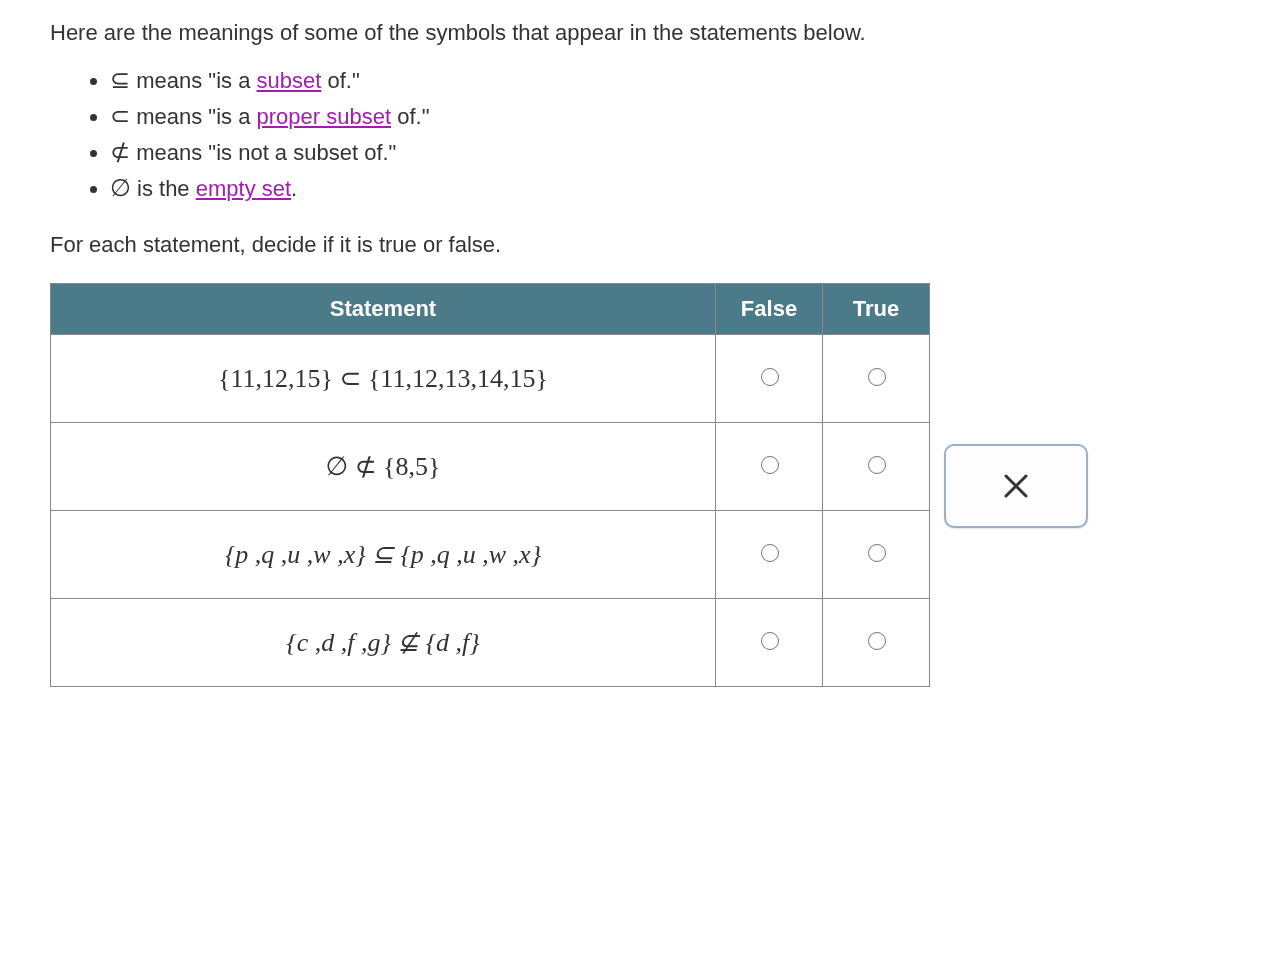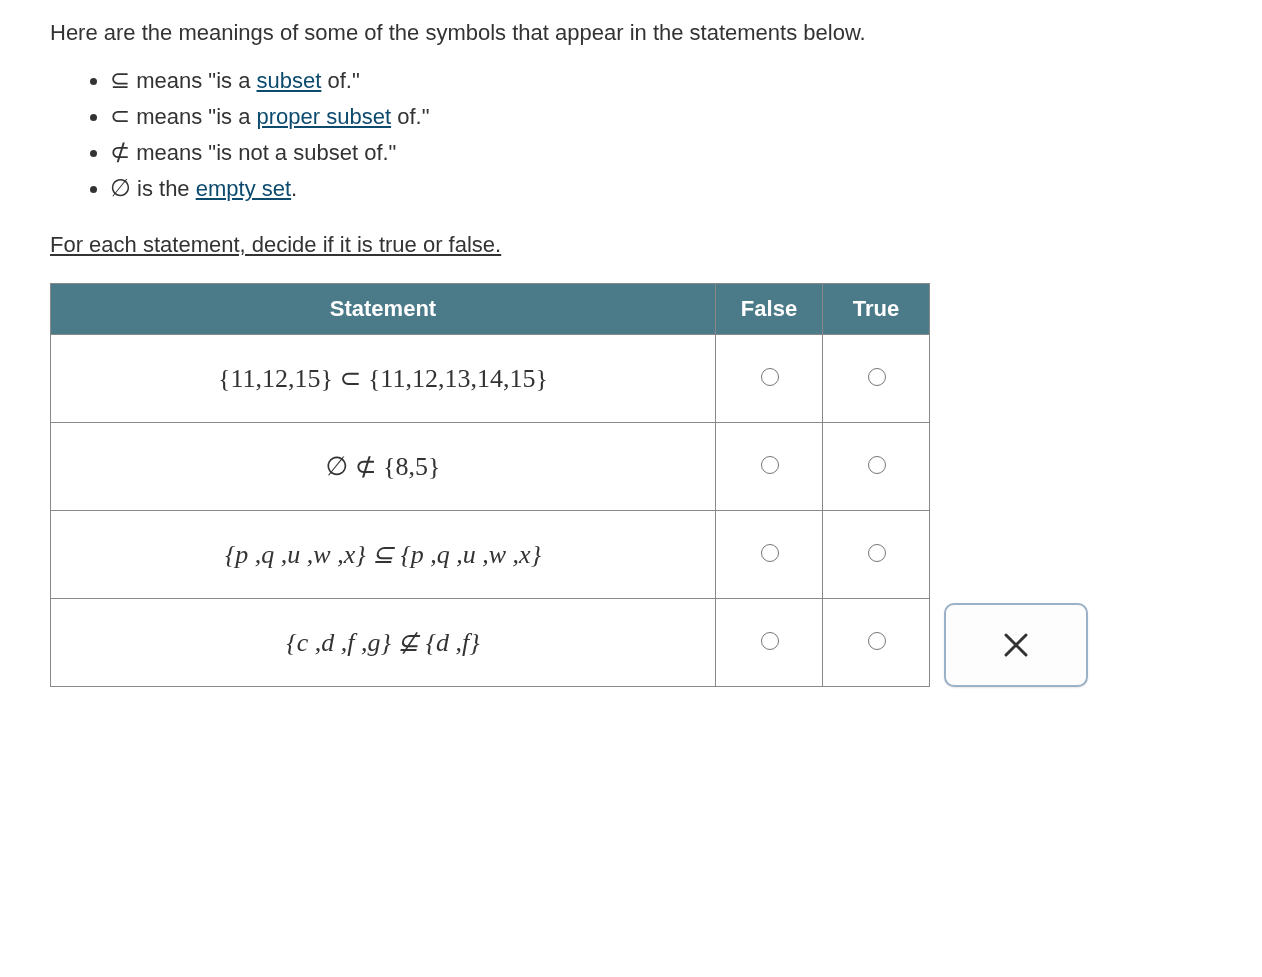--- a/index.html
+++ b/index.html
@@ -19,29 +19,28 @@
   }
   ul.symbols li {
     margin: 8px 0;
     font-size: 22px;
   }
   .sym {
     font-family: "Times New Roman", serif;
     font-size: 24px;
   }
   a.term {
-    color: #0c4a6e;
+    color: #a21caf;
   }
   .instruct {
     margin: 25px 0 25px 0;
-    text-decoration: underline;
   }
   .table-wrap {
     display: flex;
-    align-items: flex-end;
+    align-items: center;
     gap: 14px;
   }
   table.stmt {
     border-collapse: collapse;
     width: 880px;
   }
   table.stmt th {
     background: #4b7a89;
     color: #fff;
     font-weight: bold;

